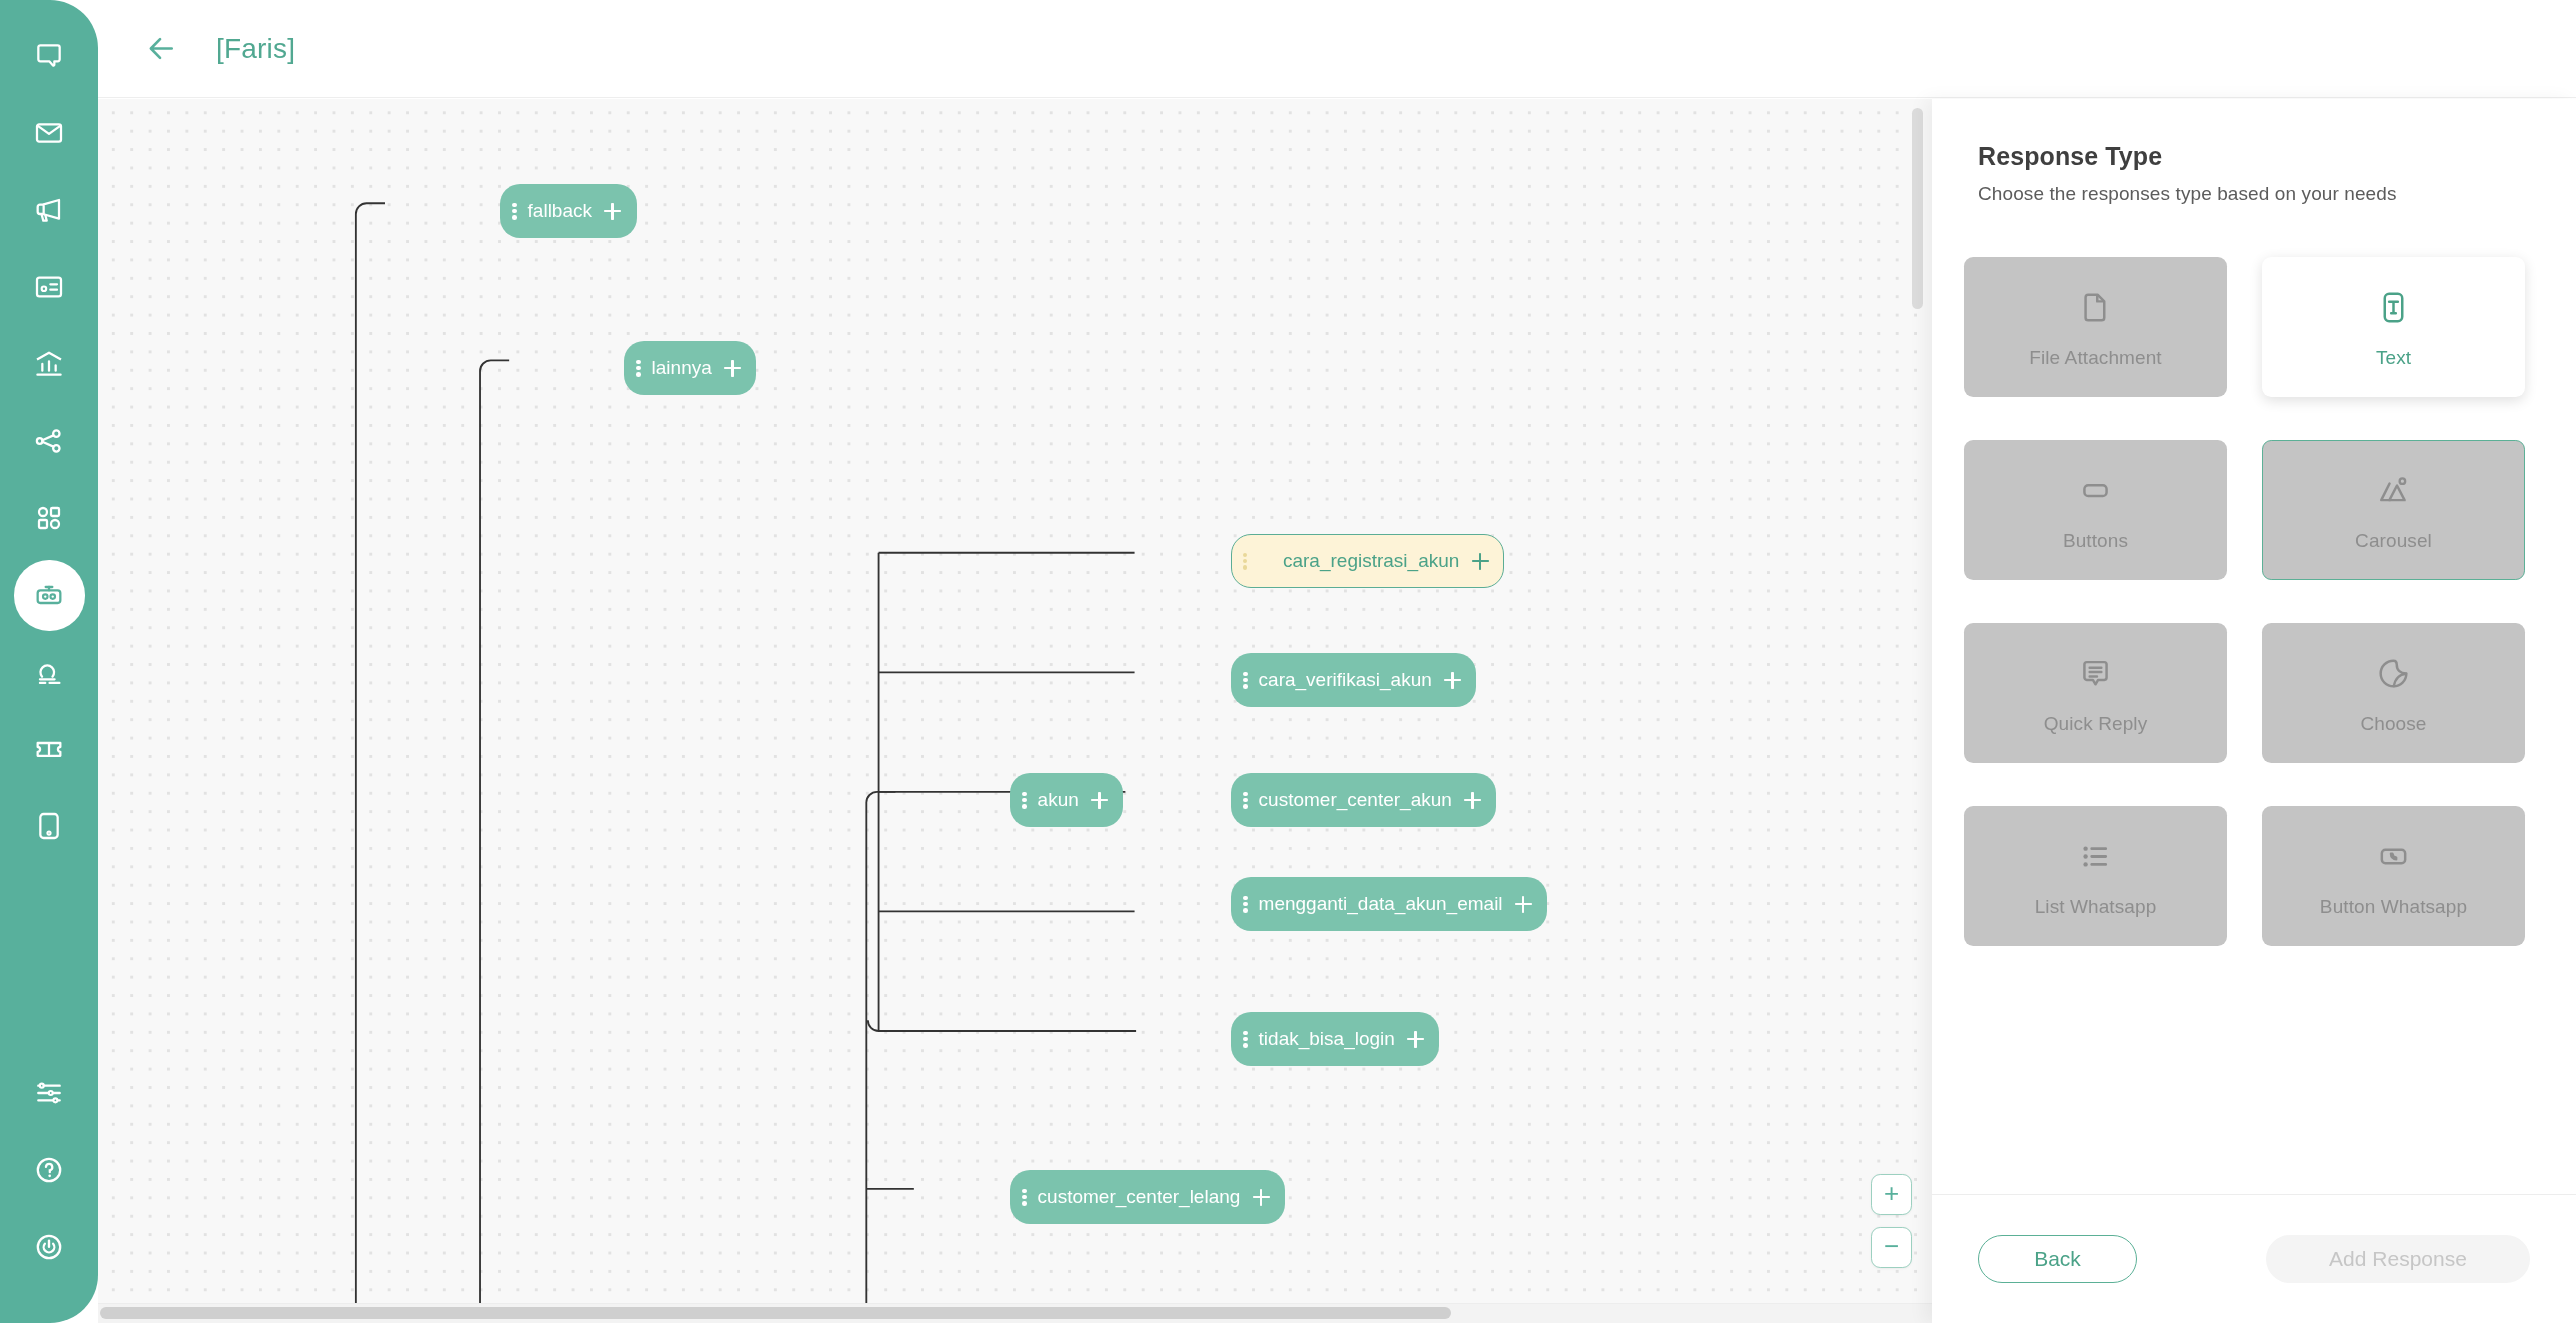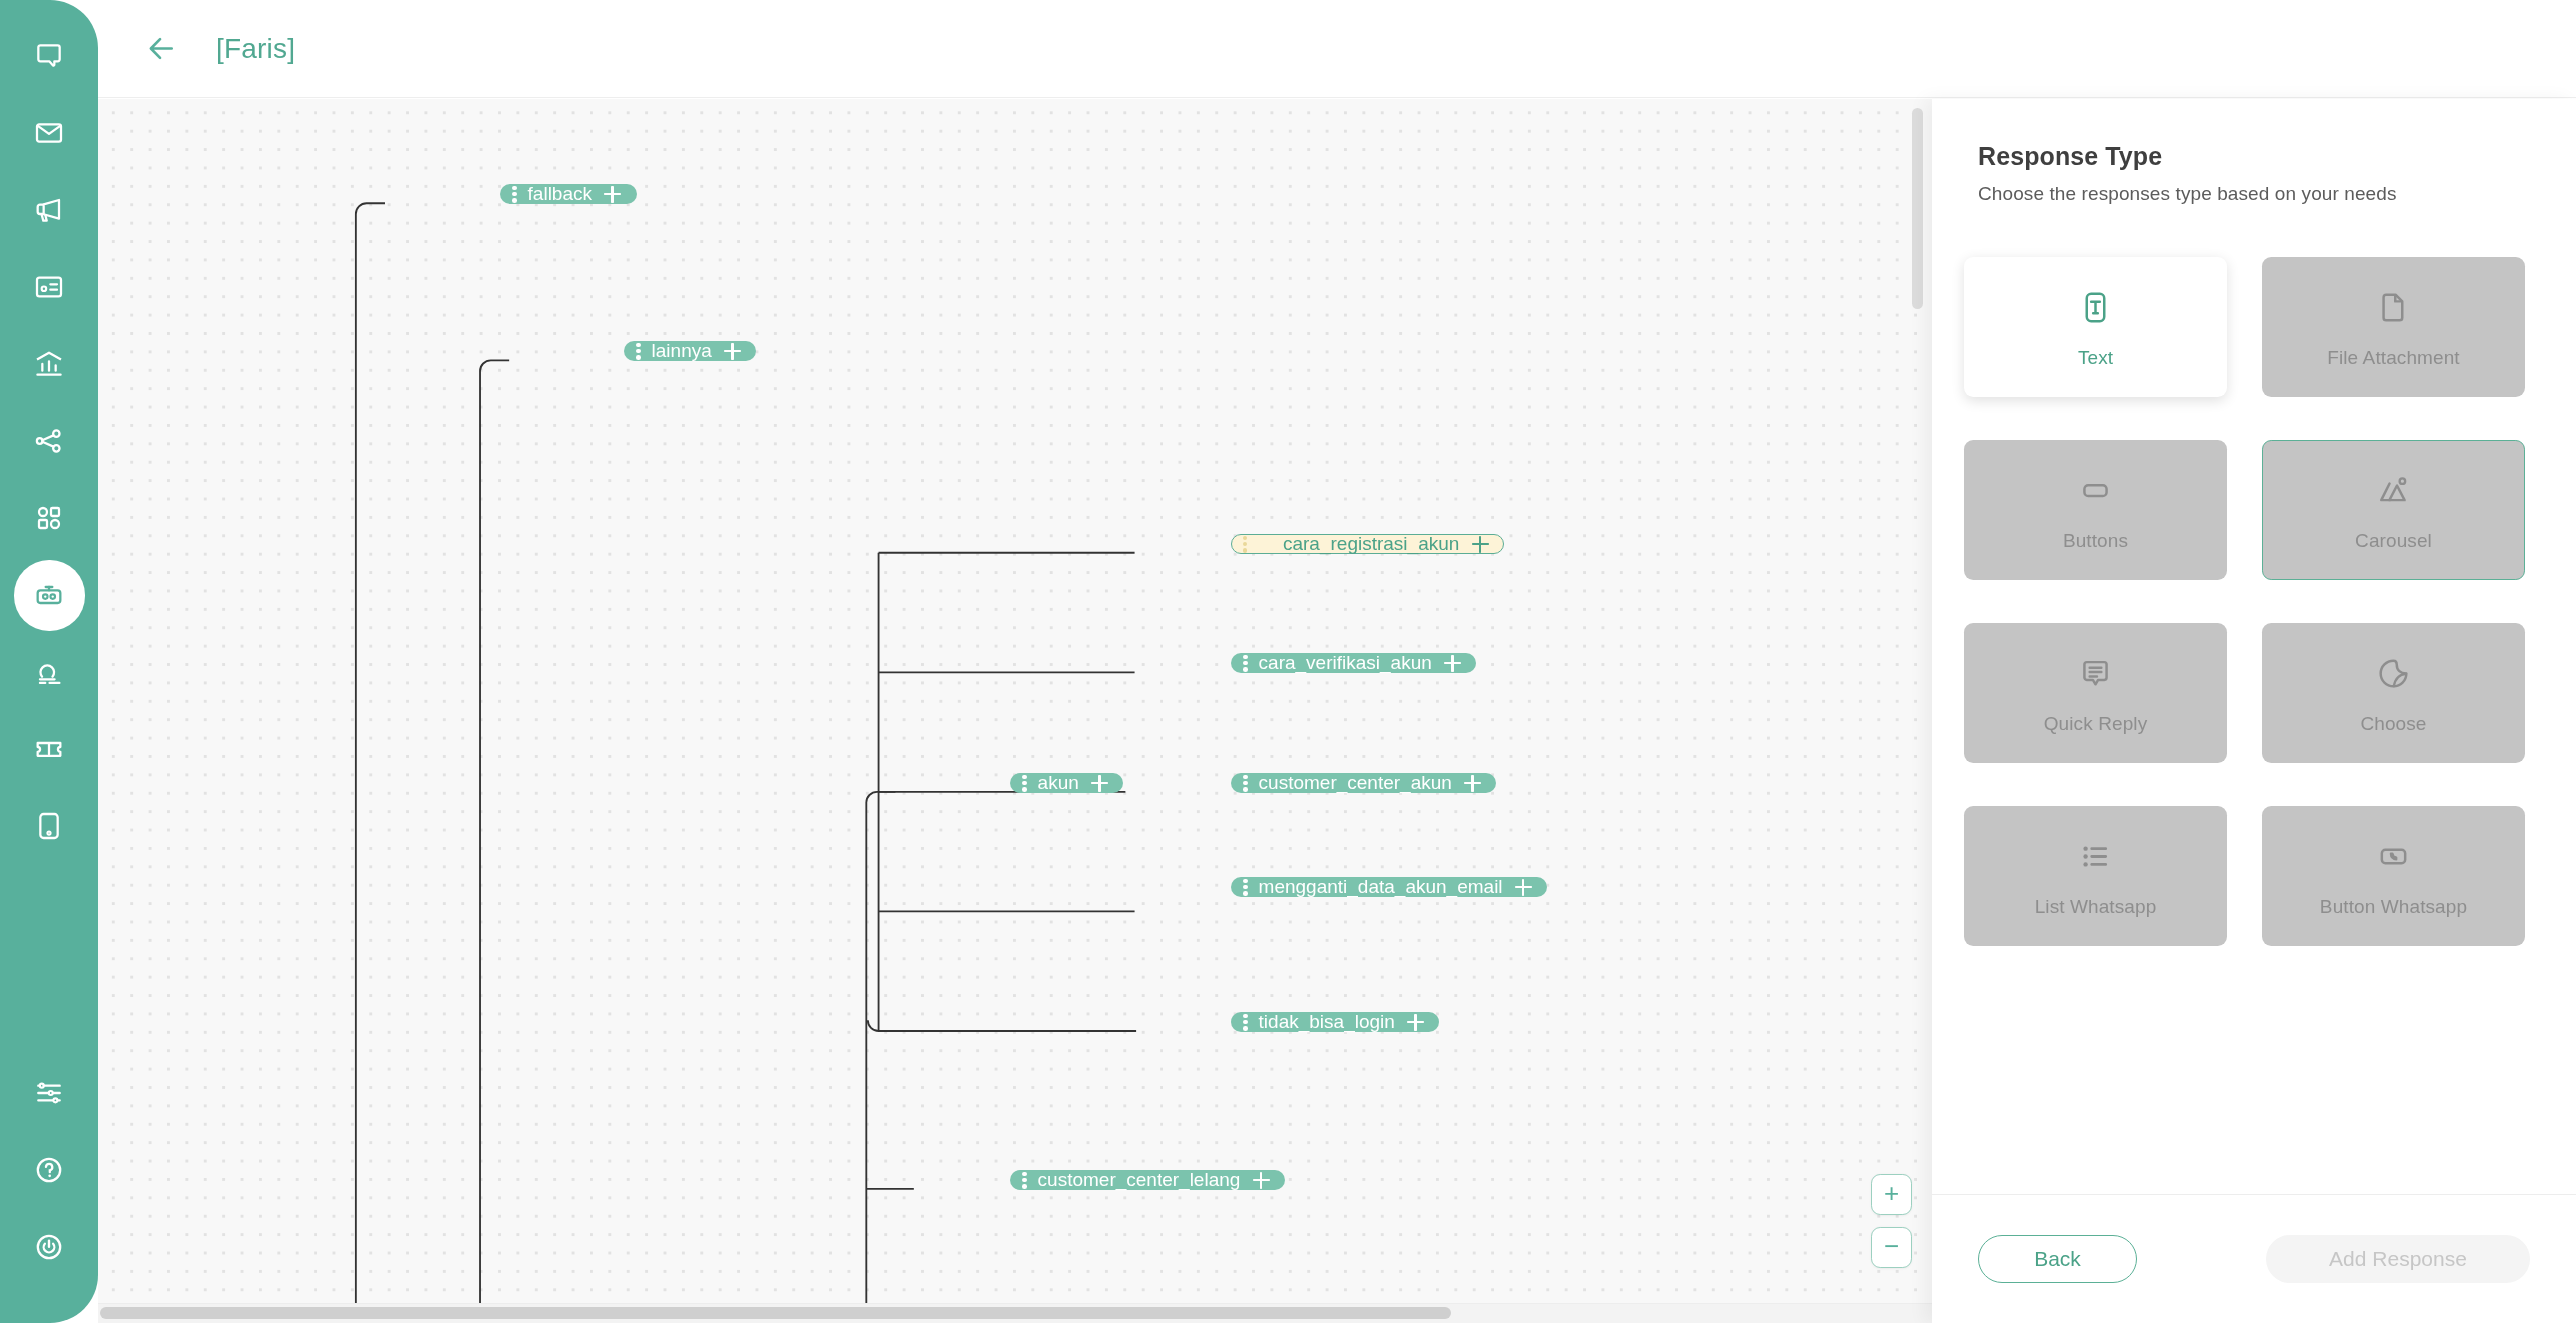--- a/index.html
+++ b/index.html
@@ -76,21 +76,21 @@
     width: 1834px; height: 1224px;
     background-image: radial-gradient(circle, #e2e2e2 1.6px, rgba(0,0,0,0) 1.7px);
     background-size: 18.4px 18.4px;
     background-position: 6.1px 4.6px;
   }
   #tree-svg { position: absolute; left: 0; top: 0; }
 
   
   .node {
     position: absolute;
-    height: 20px;
+    height: 54px;
     display: inline-flex; align-items: center;
     border-radius: 20px;
     background: #7bc3ad;
     padding: 0 15.3px 0 12.3px;
     white-space: nowrap;
     cursor: pointer;
     user-select: none;
   }
   .node.selected {
     background: #fdf3d7;
@@ -520,37 +520,37 @@
     <div id="hscroll"></div>
   </section>
 
   <aside id="right-panel">
     <div id="panel-head">
       <div id="panel-title">Response Type</div>
       <div id="panel-sub">Choose the responses type based on your needs</div>
     </div>
 
     <div id="type-grid">
+        <div class="type-card">
+          <div class="tc-icon">
+            <svg width="35" height="35" viewBox="0 0 24 24" fill="none">
+              <path d="M7 3.2h6.4L18 7.8v11.2a1.8 1.8 0 0 1-1.8 1.8H7a1.8 1.8 0 0 1-1.8-1.8V5a1.8 1.8 0 0 1 1.8-1.8z" stroke="#8e8e8e" stroke-width="1.7" stroke-linejoin="round"></path>
+              <path d="M13.2 3.4v4.4H17.8" stroke="#8e8e8e" stroke-width="1.7" stroke-linejoin="round"></path>
+            </svg>
+          </div>
+          <div class="tc-label">File Attachment</div>
+        </div>
         <div class="type-card enabled">
           <div class="tc-icon">
             <svg width="35" height="35" viewBox="0 0 24 24" fill="none">
               <rect x="6" y="2.6" width="12" height="18.8" rx="3" stroke="#4ba288" stroke-width="1.7"></rect>
               <path d="M9 8h6M12 8v8M10.4 16h3.2" stroke="#4ba288" stroke-width="1.7" stroke-linecap="round"></path>
             </svg>
           </div>
           <div class="tc-label">Text</div>
-        </div>
-        <div class="type-card">
-          <div class="tc-icon">
-            <svg width="35" height="35" viewBox="0 0 24 24" fill="none">
-              <path d="M7 3.2h6.4L18 7.8v11.2a1.8 1.8 0 0 1-1.8 1.8H7a1.8 1.8 0 0 1-1.8-1.8V5a1.8 1.8 0 0 1 1.8-1.8z" stroke="#8e8e8e" stroke-width="1.7" stroke-linejoin="round"></path>
-              <path d="M13.2 3.4v4.4H17.8" stroke="#8e8e8e" stroke-width="1.7" stroke-linejoin="round"></path>
-            </svg>
-          </div>
-          <div class="tc-label">File Attachment</div>
         </div>
         <div class="type-card">
           <div class="tc-icon">
             <svg width="35" height="35" viewBox="0 0 24 24" fill="none">
               <rect x="4.4" y="8.4" width="15.2" height="7.4" rx="2.6" stroke="#8e8e8e" stroke-width="1.7"></rect>
             </svg>
           </div>
           <div class="tc-label">Buttons</div>
         </div>
         <div class="type-card outlined">

